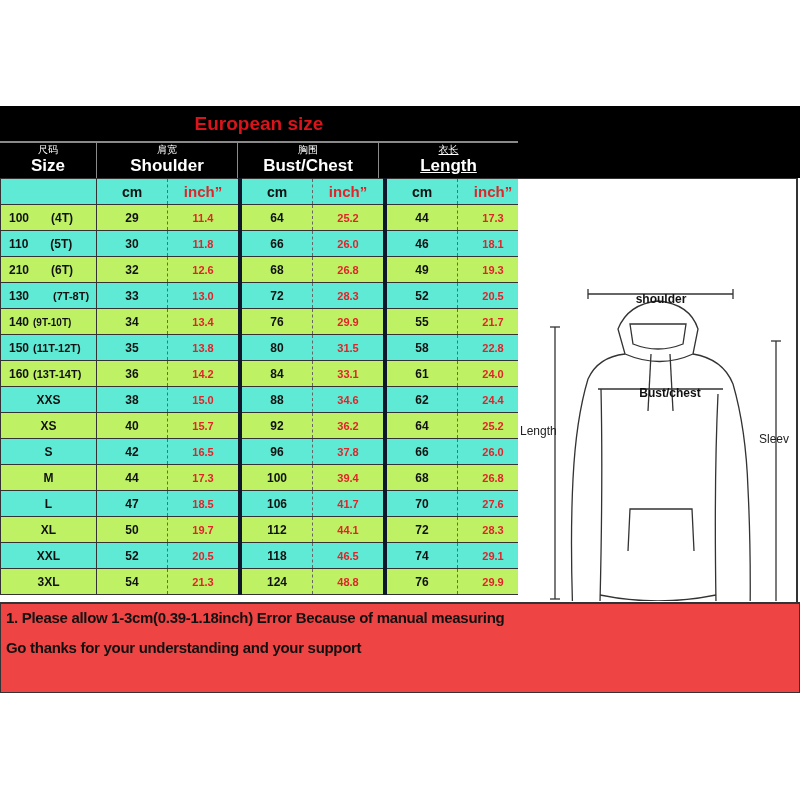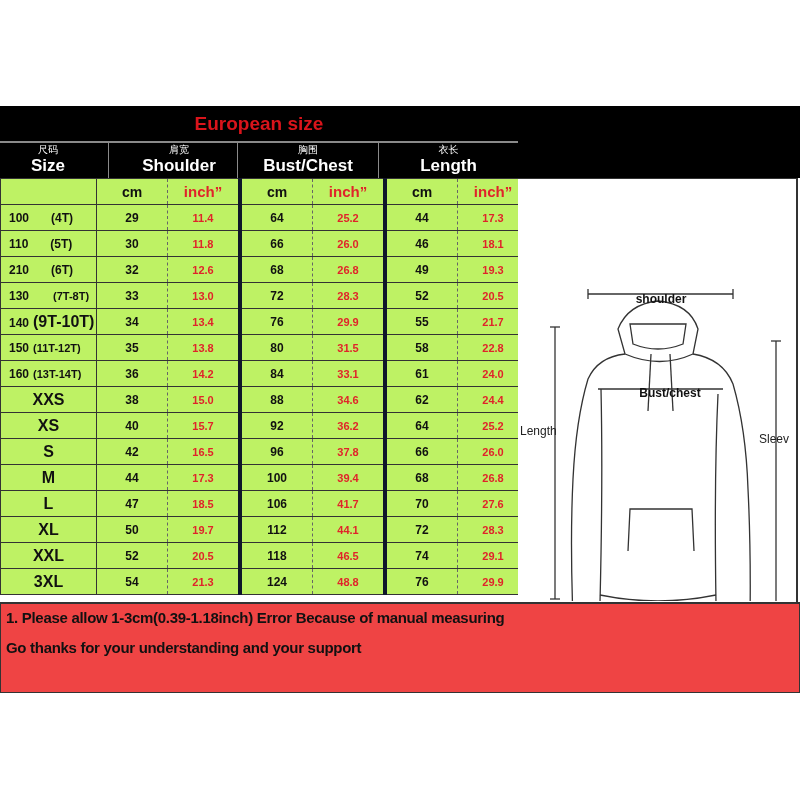--- a/index.html
+++ b/index.html
@@ -13,53 +13,53 @@
   .hdr .cn { font-size: 10px; line-height: 12px; margin-top: 1px; }
   .hdr .en { font-size: 17px; font-weight: bold; line-height: 20px; }
   .hdr.sep { border-left: 1px solid #8a8a8a; }
 
   table.sizes { position: absolute; left: 0; top: 178px; width: 518px; border-collapse: collapse; table-layout: fixed; }
   table.sizes td { height: 25px; padding: 0; text-align: center; font-weight: bold; font-size: 12px;
                    border-top: 1px solid #333; border-bottom: 1px solid #333; color: #111; }
   table.sizes td.c0 { width: 95px; border-right: 1px solid #333; border-left: 1px solid #333; }
   table.sizes td.cm { width: 70px; border-right: 1px dashed #666; }
   table.sizes td.in { width: 70px; border-right: 4px solid #0f172a; color: #e0242a; font-size: 11px; }
-  table.sizes tr.light td { background: #bef264; }
+  table.sizes tr.light td { background: #5eead4; }
   table.sizes tr.dark td { background: #bef264; }
   table.sizes tr.units td { font-size: 14px; }
   table.sizes tr.units td.in { font-size: 15px; }
   table.sizes td.kid { text-align: left; padding-left: 8px; font-size: 12px; }
-  table.sizes td.letter { font-size: 16px; }
+  table.sizes td.letter { font-size: 12px; }
 
   .img-panel { position: absolute; left: 518px; top: 178px; width: 280px; height: 424px; background: #fff;
                border-right: 2px solid #333; border-top: 1px solid #333; box-sizing: border-box; }
   .notes { position: absolute; left: 0; top: 602px; width: 800px; height: 91px; box-sizing: border-box;
            border: 1px solid #333; border-top: 2px solid #333; background: #ef4444; }
   .note { position: absolute; left: 5px; font-size: 15px; font-weight: bold; color: #111;
           font-family: "Liberation Sans Narrow", "Liberation Sans", sans-serif; letter-spacing: -0.3px; }
 </style>
 </head>
 <body>
 
 <div class="title-bar">
   <div class="title-text">European size</div>
   <div class="title-line"></div>
   <div class="hdr" style="left:0;width:96px;">
     <div class="cn">尺码</div>
     <div class="en">Size</div>
   </div>
-  <div class="hdr sep" style="left:108px;width:141px;">
+  <div class="hdr sep" style="left:96px;width:141px;">
     <div class="cn">肩宽</div>
     <div class="en">Shoulder</div>
   </div>
   <div class="hdr sep" style="left:237px;width:141px;">
     <div class="cn">胸围</div>
     <div class="en">Bust/Chest</div>
   </div>
-  <div class="hdr sep" style="left:378px;width:140px;">
+  <div class="hdr sep" style="left:378px;width:140px;text-decoration:underline;">
     <div class="cn">衣长</div>
     <div class="en">Length</div>
   </div>
 </div>
 
 <table class="sizes">
   <tbody id="tbody">
     <tr class="light units">
       <td class="c0"></td>
       <td class="cm">cm</td>
@@ -99,21 +99,21 @@
       <tr class="light">
         <td class="c0 kid"><span>130</span><span style="margin-left: 1px; font-size: 11px; padding-left: 23px;">(7T-8T)</span></td>
         <td class="cm">33</td>
         <td class="in">13.0</td>
         <td class="cm">72</td>
         <td class="in">28.3</td>
         <td class="cm">52</td>
         <td class="in">20.5</td>
       </tr>
       <tr class="dark">
-        <td class="c0 kid"><span>140</span><span style="margin-left: 4px; font-size: 16px;">(9T-10T)</span></td>
+        <td class="c0 kid"><span>140</span><span style="margin-left: 4px; font-size: 10px;">(9T-10T)</span></td>
         <td class="cm">34</td>
         <td class="in">13.4</td>
         <td class="cm">76</td>
         <td class="in">29.9</td>
         <td class="cm">55</td>
         <td class="in">21.7</td>
       </tr>
       <tr class="light">
         <td class="c0 kid"><span>150</span><span style="margin-left: 4px; font-size: 11px;">(11T-12T)</span></td>
         <td class="cm">35</td>

